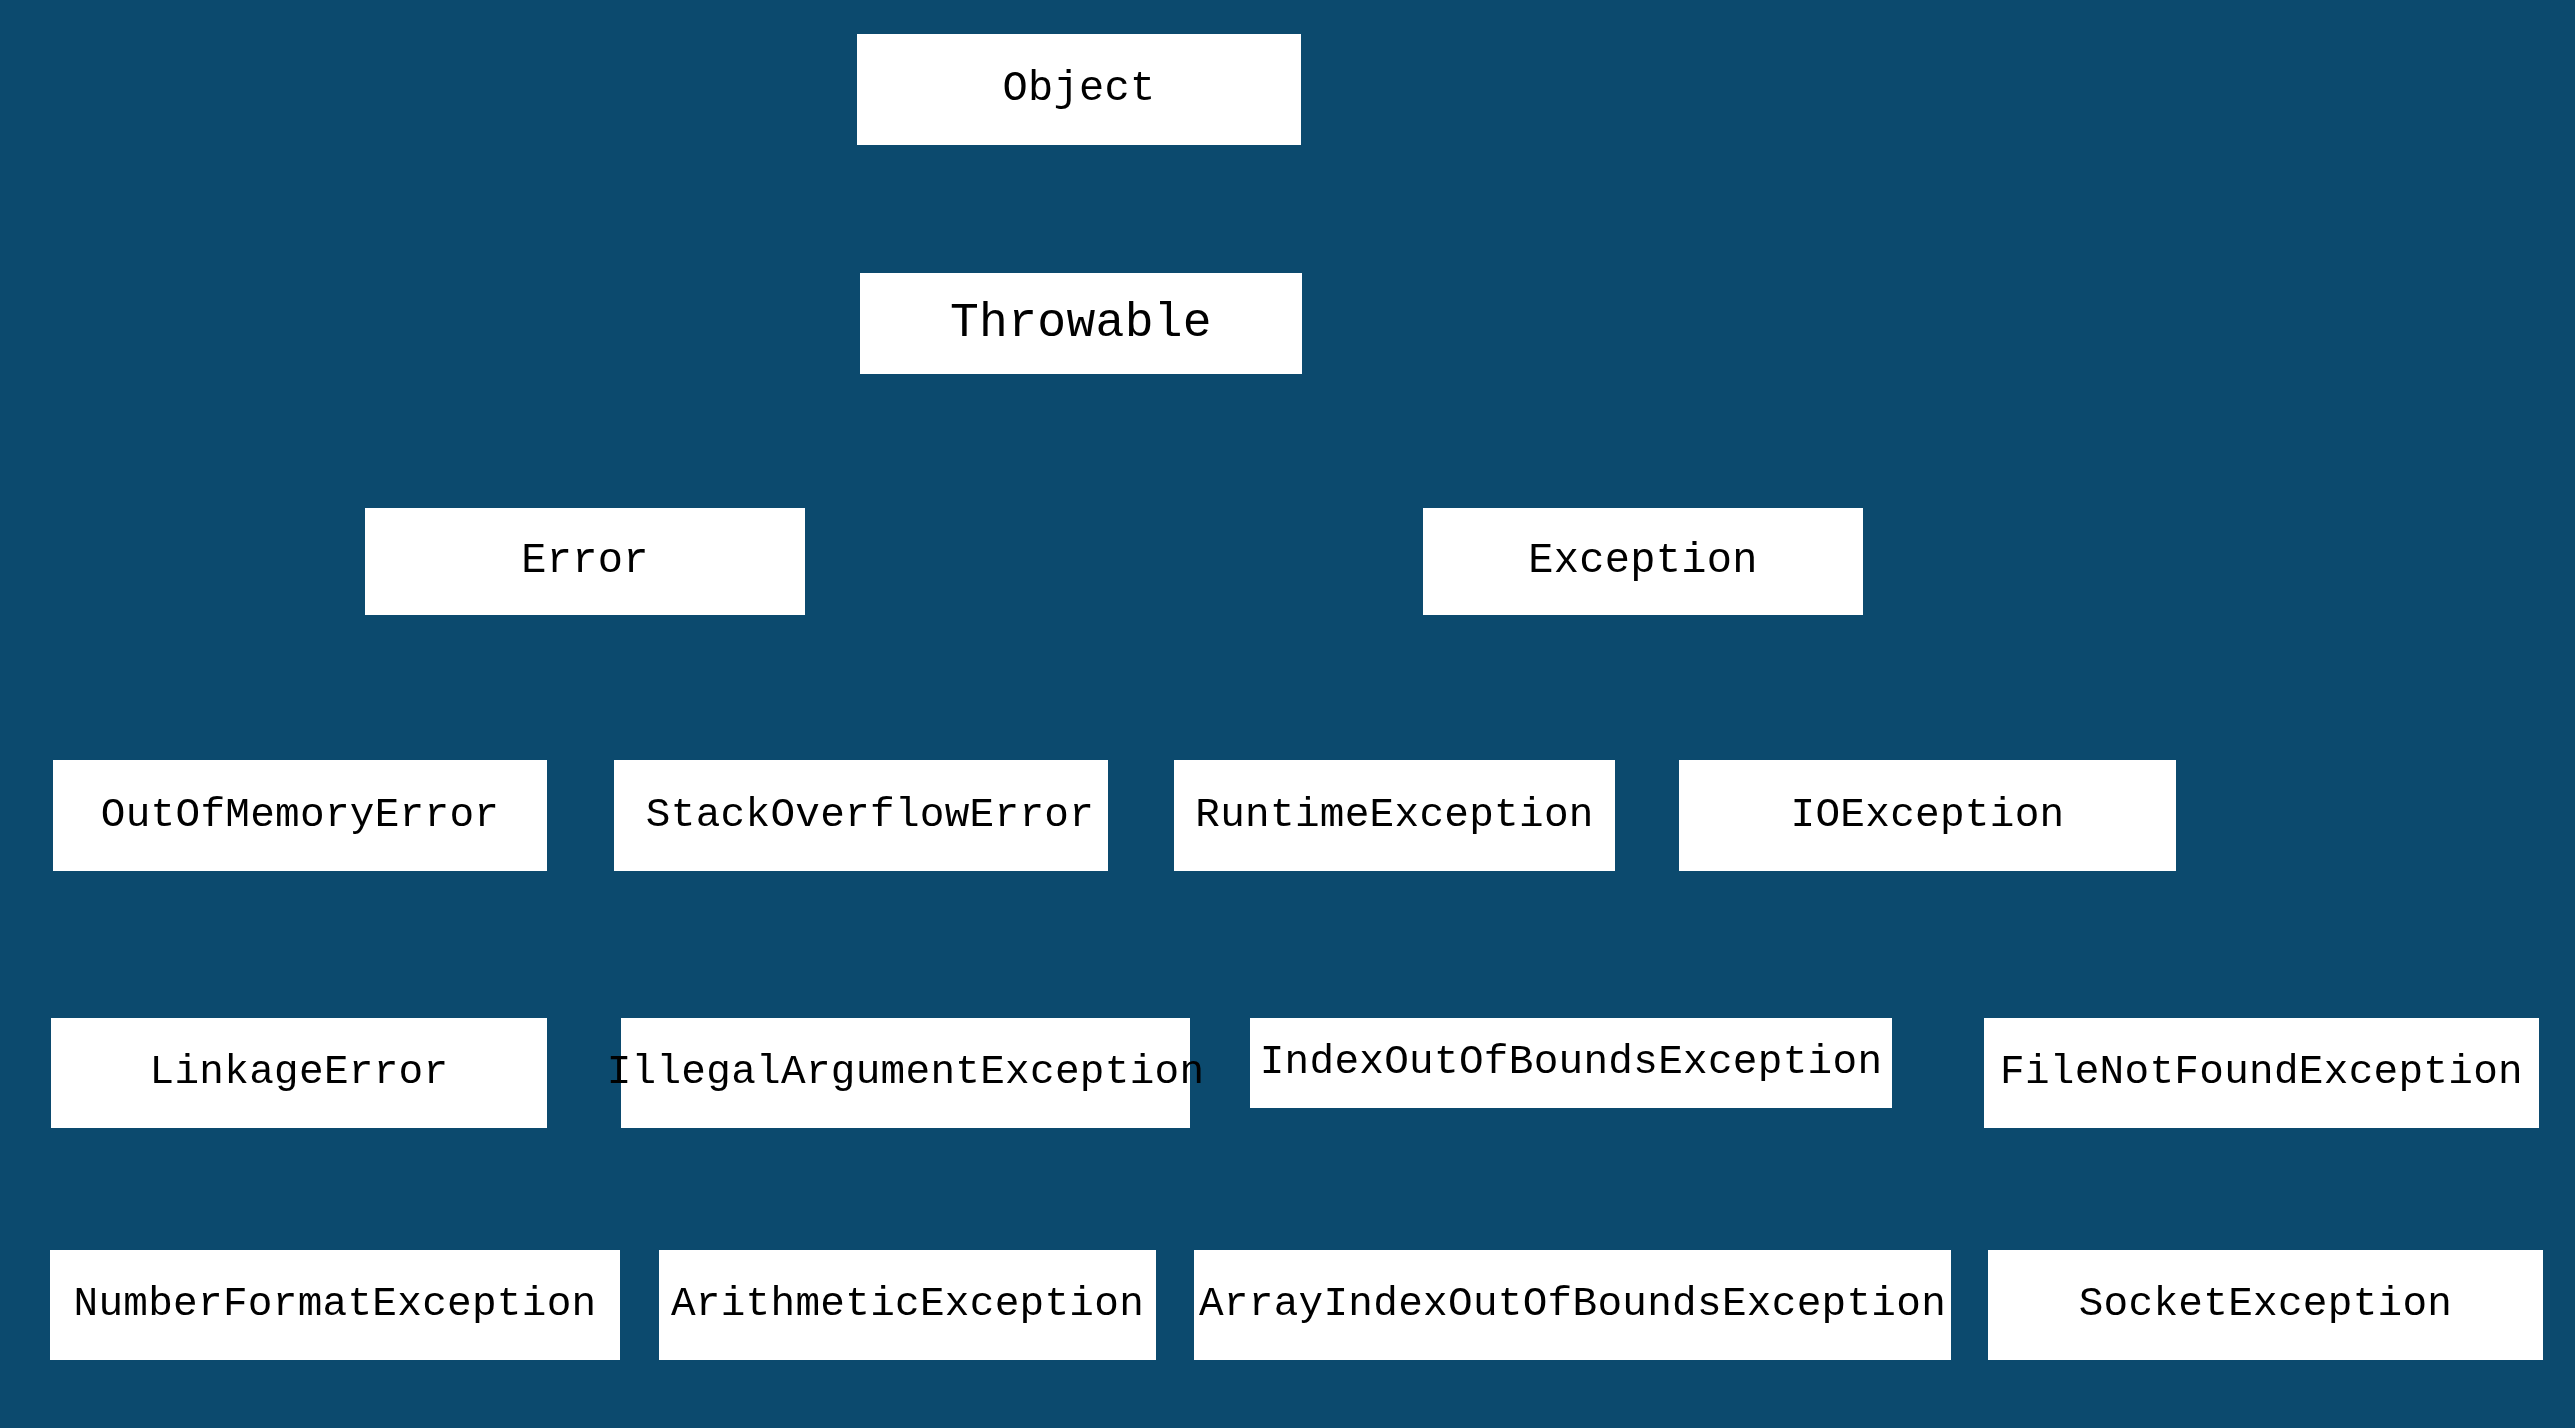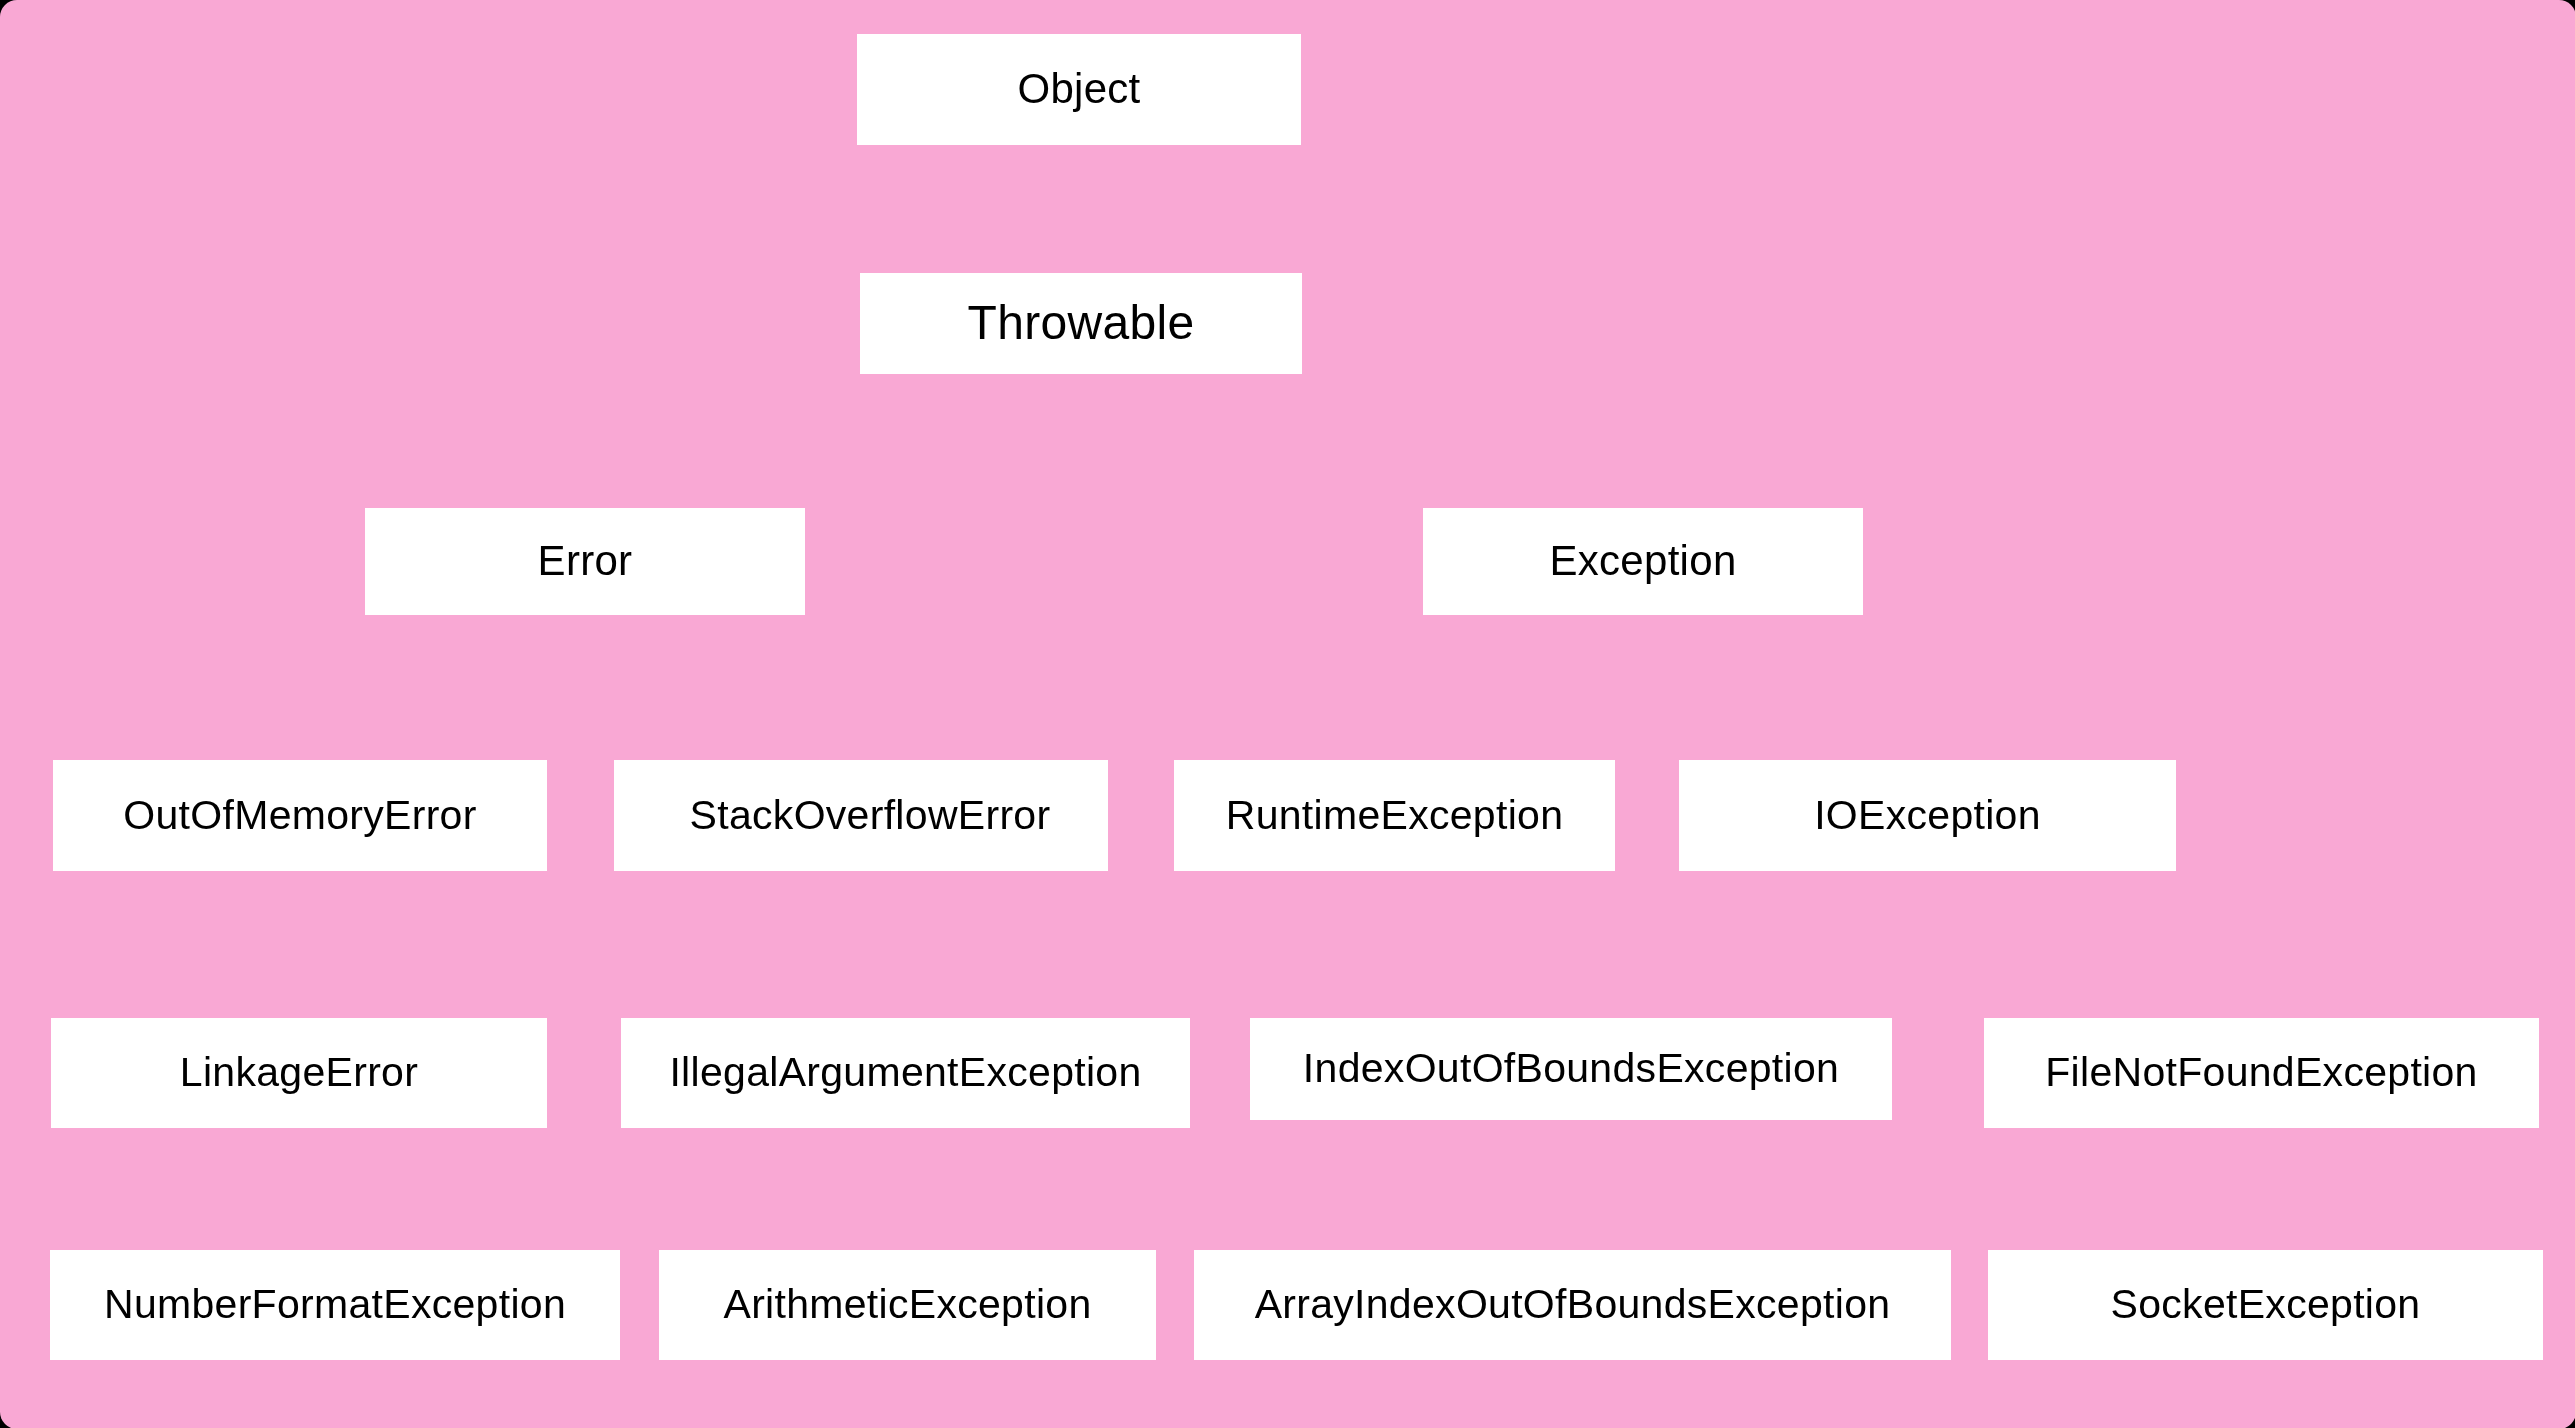--- a/index.html
+++ b/index.html
@@ -4,24 +4,23 @@
 <style>
   html, body {
     margin: 0;
     padding: 0;
     background: #000000;
   }
   #canvas {
     position: relative;
     width: 2576px;
     height: 1429px;
-    background: #f9a8d4;
+    background: #0c4a6e;
     overflow: hidden;
-    font-family: Liberation Sans, sans-serif;
-    border-radius: 17px;
+    font-family: Liberation Mono, monospace;
   }
   .node {
     position: absolute;
     background: #ffffff;
     color: #000000;
     display: flex;
     align-items: center;
     justify-content: center;
     box-sizing: border-box;
     text-align: center;
@@ -73,21 +72,21 @@
   <div class="node r5" style="left:51px; top:1018px; width:496px; height:110px;">
     <span class="label">LinkageError</span>
   </div>
 
   <div class="node r4" style="left:1679px; top:760px; width:497px; height:111px;">
     <span class="label">IOException</span>
   </div>
   <div class="node r5" style="left:621px; top:1018px; width:569px; height:110px;">
     <span class="label">IllegalArgumentException</span>
   </div>
-  <div class="node r5" style="left:1250px; top:1018px; width:642px; height:102px;">
+  <div class="node r5" style="left:1250px; top:1018px; width:642px; height:90px;">
     <span class="label">IndexOutOfBoundsException</span>
   </div>
   <div class="node r5" style="left:1984px; top:1018px; width:555px; height:110px;">
     <span class="label">FileNotFoundException</span>
   </div>
 
   <div class="node r6" style="left:50px; top:1250px; width:570px; height:110px;">
     <span class="label">NumberFormatException</span>
   </div>
   <div class="node r6" style="left:659px; top:1250px; width:497px; height:110px;">

